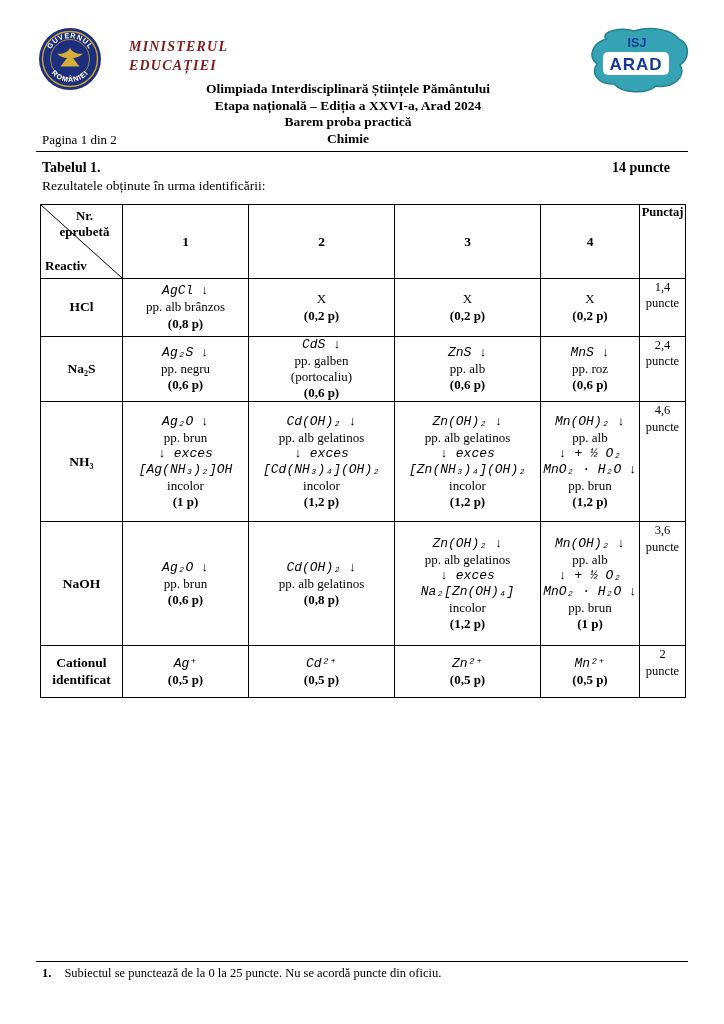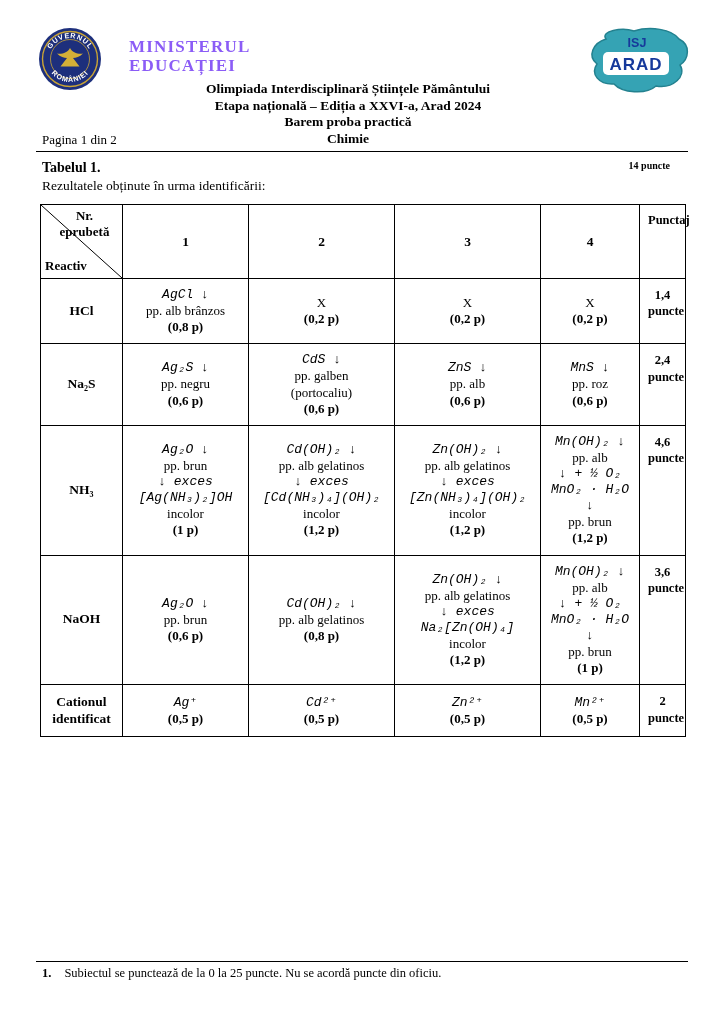--- a/index.html
+++ b/index.html
@@ -1,49 +1,49 @@
 <!DOCTYPE html>
 <html><head>
 <meta charset="utf-8">
 <style>
   html,body{margin:0;padding:0;background:#ffffff;}
   .page{position:relative;width:724px;height:1024px;background:#fff;
         font-family:"Liberation Serif","DejaVu Serif",serif;color:#000;overflow:hidden;}
 
   .gov-logo{position:absolute;left:38px;top:27px;width:64px;height:64px;}
-  .ministry{position:absolute;left:129px;top:37px;color:#8b5cf6;font-weight:bold;
-            font-size:17px;letter-spacing:1.2px;line-height:19px;}
+  .ministry{position:absolute;left:129px;top:37px;color:#7f1d1d;font-weight:bold;
+            font-size:14px;letter-spacing:1.2px;line-height:19px;font-style:italic;}
   .isj-logo{position:absolute;left:576px;top:26px;width:120px;height:72px;}
 
   .title-block{position:absolute;top:81px;left:0;width:696px;text-align:center;
                font-weight:bold;font-size:13.5px;line-height:16.5px;}
   .page-indicator{position:absolute;left:42px;top:132px;font-size:13px;}
   .rule-top{position:absolute;top:151px;left:36px;width:652px;border-top:1.6px solid #000;}
   .table-label{position:absolute;left:42px;top:160px;font-size:14px;font-weight:bold;}
-  .table-points{position:absolute;right:54px;top:160px;font-size:10px;font-weight:bold;}
+  .table-points{position:absolute;right:54px;top:160px;font-size:14px;font-weight:bold;}
   .subtitle{position:absolute;left:42px;top:178px;font-size:13.5px;}
 
   .results-table{position:absolute;top:204px;left:40px;border-collapse:collapse;
                  table-layout:fixed;width:645px;}
-  .results-table th,.results-table td{border:1px solid #000;padding:8px;}
+  .results-table th,.results-table td{border:1px solid #000;padding:0;}
   .results-table thead tr{height:74px;}
 
   .corner{position:relative;}
   .diag{position:absolute;left:0;top:0;width:100%;height:100%;}
   .corner-top{position:absolute;top:3px;left:8px;right:2px;text-align:center;
               font-weight:bold;font-size:13px;line-height:1.25;}
   .corner-bottom{position:absolute;bottom:4px;left:4px;font-weight:bold;font-size:13px;}
 
   .col-num{text-align:center;vertical-align:middle;font-weight:bold;font-size:13.5px;}
   .punctaj-h{text-align:center;vertical-align:top;font-weight:bold;font-size:12.5px;padding-top:2px;margin-left:17px;}
   .reactiv{font-weight:bold;font-size:13.5px;text-align:center;vertical-align:middle;line-height:1.25;margin-left:48px;}
   .res{font-size:13px;text-align:center;vertical-align:middle;line-height:1.24;padding:3px 2px;}
   .ln-f{font-style:italic;font-family:Liberation Mono, monospace;}
   .ln-b{font-weight:bold;}
-  .punctaj{font-weight:bold;font-size:12.5px;text-align:center;vertical-align:top;
+  .punctaj{font-weight:normal;font-size:12.5px;text-align:center;vertical-align:top;
            padding-top:3px;line-height:1.3;}
 
   .rule-bottom{position:absolute;top:961px;left:36px;width:652px;border-top:1.3px solid #000;}
   .footnote{position:absolute;left:42px;top:966px;font-size:12.5px;display:flex;gap:13px;}
   .fn-num{font-weight:bold;}
 </style>
 </head>
 <body>
 
 <div class="page">

